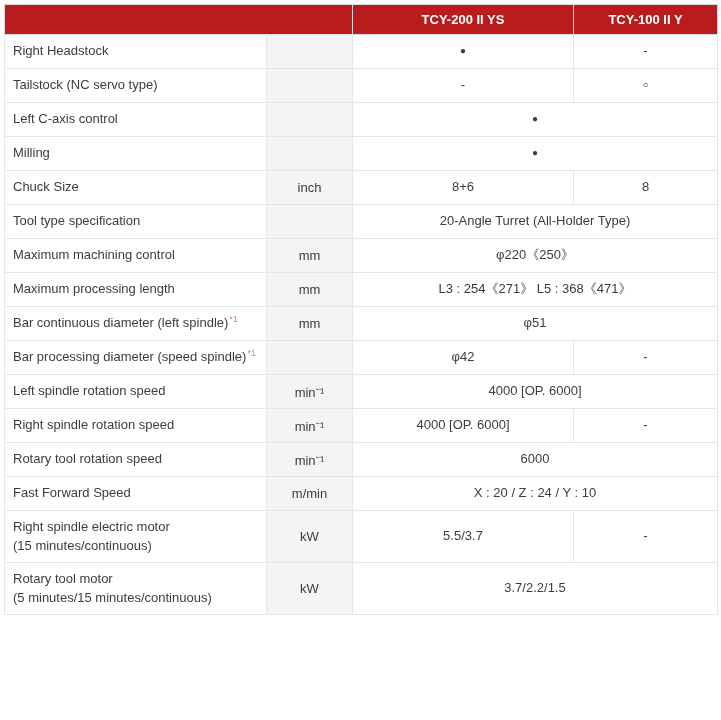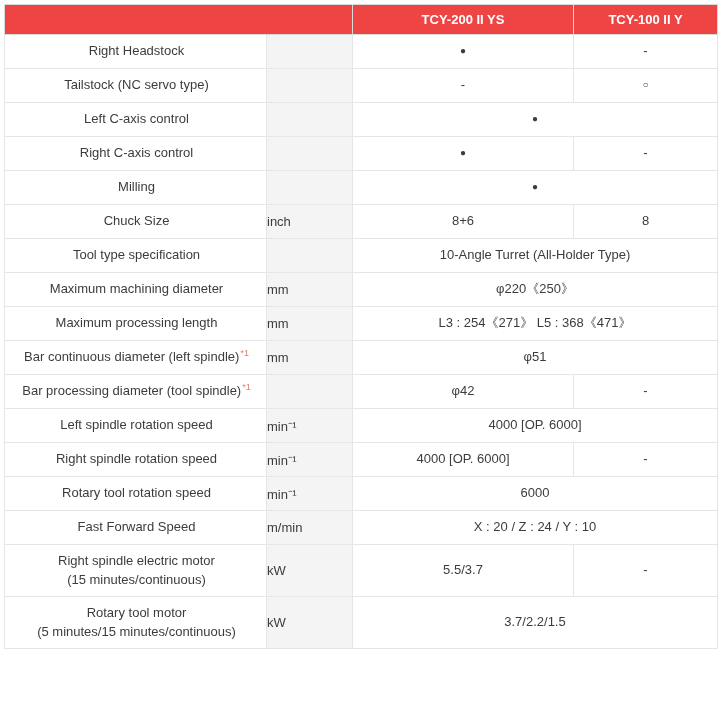--- a/index.html
+++ b/index.html
@@ -1,22 +1,22 @@
 <!DOCTYPE html>
 <html><head>
 <meta charset="utf-8">
 <style>
   html,body{margin:0;padding:0;background:#ffffff;}
   body{width:721px;height:720px;font-family:"Liberation Sans",sans-serif;-webkit-font-smoothing:antialiased;}
   .wrap{padding:4px 4px 0 4px;}
   table{border-collapse:collapse;width:713px;table-layout:fixed;}
   td,th{border:1px solid #e6e6e6;font-size:13px;color:#3c3c3c;overflow:hidden;}
-  thead th{background:#ef4444;color:#ffffff;font-weight:bold;height:27px;font-size:13px;border-color:#d9d9d9;text-align:center;}
-  td.label{text-align:center;padding:3px 6px 3px 8px;line-height:1.45;}
-  td.unit{background:#f4f4f4;text-align:left;padding:0;}
+  thead th{background:#b91c1c;color:#ffffff;font-weight:bold;height:27px;font-size:13px;border-color:#d9d9d9;text-align:center;}
+  td.label{text-align:left;padding:3px 6px 3px 8px;line-height:1.45;}
+  td.unit{background:#f4f4f4;text-align:center;padding:0;}
   td.val{text-align:center;padding:2px 4px;line-height:1.45;}
   tr.single td{height:27px;}
   tr.tall td{height:45px;}
   .sym{font-size:10px;}
   sup.note{color:#d9826d;font-size:9px;margin-left:1px;vertical-align:super;line-height:0;}
 </style>
 </head>
 <body>
 
 <div class="wrap">
@@ -46,58 +46,52 @@
       <td class="unit"></td>
       <td class="val">-</td>
       <td class="val sym">○</td>
     </tr>
     <tr class="single">
       <td class="label">Left C-axis control</td>
       <td class="unit"></td>
       <td class="val sym" colspan="2">●</td>
     </tr>
     <tr class="single">
-      <td class="label">Right C-axis control</td>
-      <td class="unit"></td>
-      <td class="val sym">●</td>
-      <td class="val">-</td>
-    </tr>
-    <tr class="single">
       <td class="label">Milling</td>
       <td class="unit"></td>
       <td class="val sym" colspan="2">●</td>
     </tr>
     <tr class="single">
       <td class="label">Chuck Size</td>
       <td class="unit">inch</td>
       <td class="val">8+6</td>
       <td class="val">8</td>
     </tr>
     <tr class="single">
       <td class="label">Tool type specification</td>
       <td class="unit"></td>
-      <td class="val" colspan="2">10-Angle Turret (All-Holder Type)</td>
+      <td class="val" colspan="2">20-Angle Turret (All-Holder Type)</td>
     </tr>
     <tr class="single">
-      <td class="label">Maximum machining diameter</td>
+      <td class="label">Maximum machining control</td>
       <td class="unit">mm</td>
       <td class="val" colspan="2">φ220《250》</td>
     </tr>
     <tr class="single">
       <td class="label">Maximum processing length</td>
       <td class="unit">mm</td>
       <td class="val" colspan="2">L3 : 254《271》 L5 : 368《471》</td>
     </tr>
     <tr class="single">
       <td class="label"><span>Bar continuous diameter (left spindle)</span><sup class="note">*1</sup></td>
       <td class="unit">mm</td>
       <td class="val" colspan="2">φ51</td>
     </tr>
     <tr class="single">
-      <td class="label"><span>Bar processing diameter (tool spindle)</span><sup class="note">*1</sup></td>
+      <td class="label"><span>Bar processing diameter (speed spindle)</span><sup class="note">*1</sup></td>
       <td class="unit"></td>
       <td class="val">φ42</td>
       <td class="val">-</td>
     </tr>
     <tr class="single">
       <td class="label">Left spindle rotation speed</td>
       <td class="unit u">min⁻¹</td>
       <td class="val" colspan="2">4000 [OP. 6000]</td>
     </tr>
     <tr class="single">

